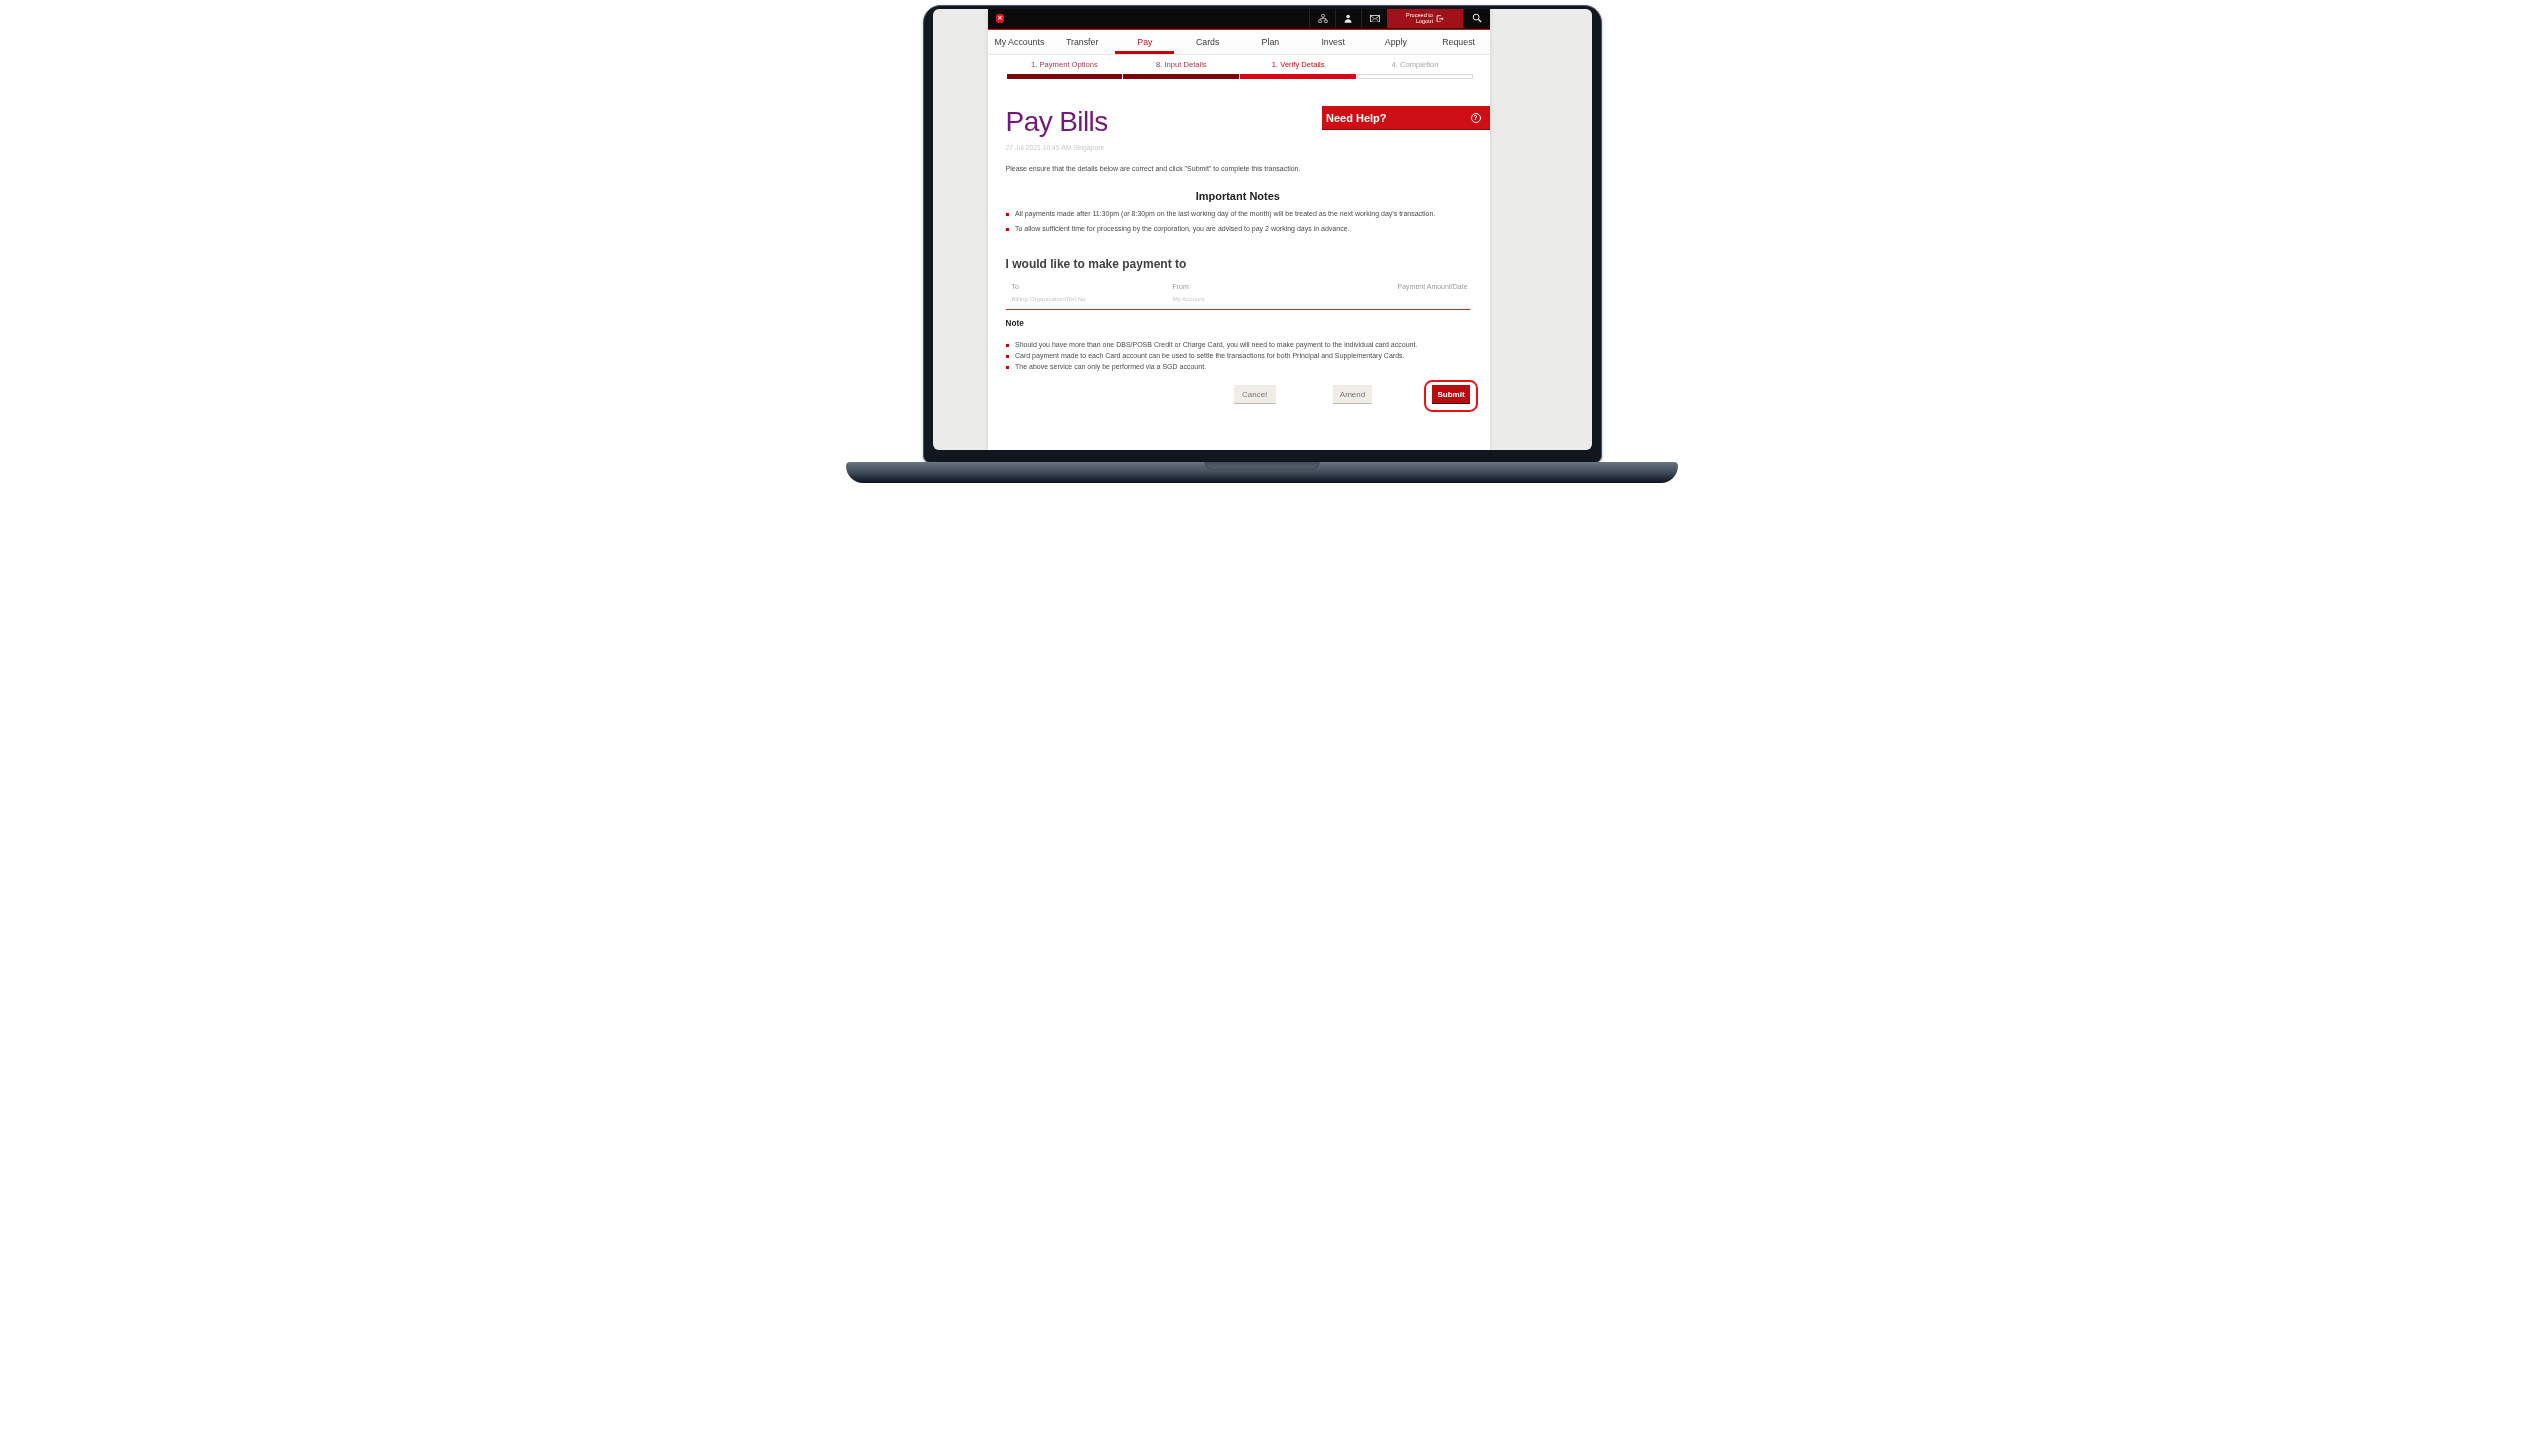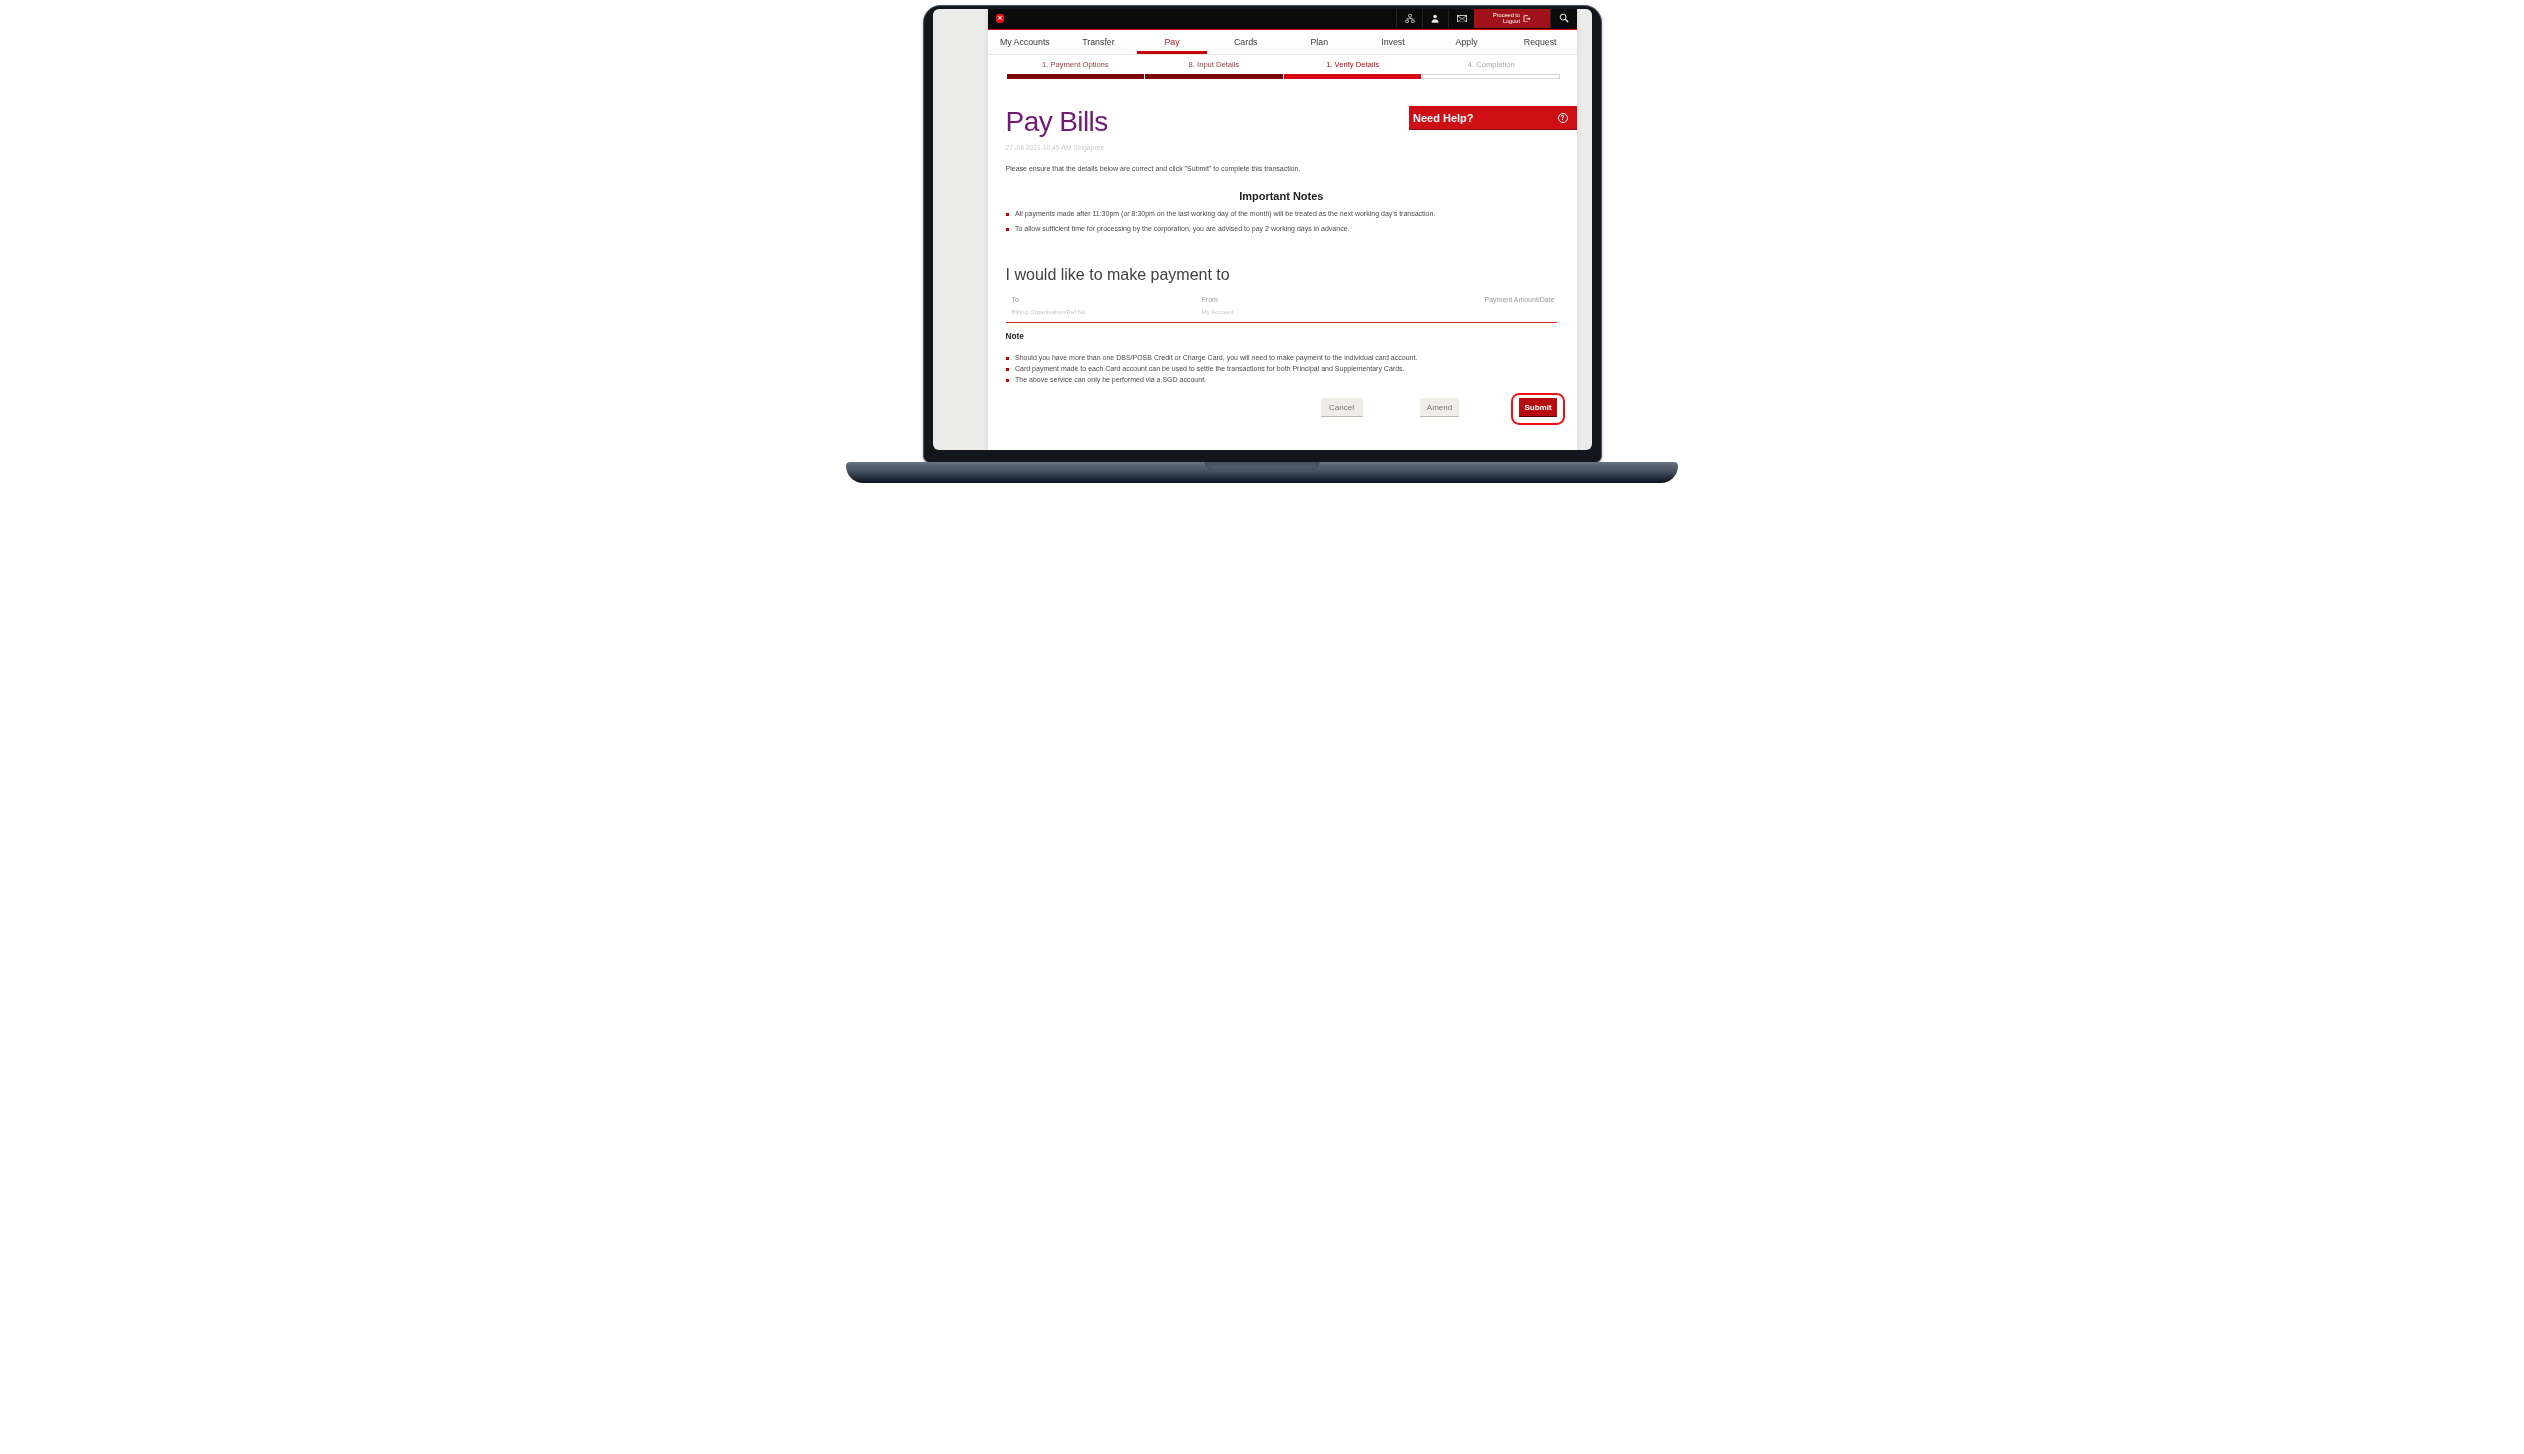--- a/index.html
+++ b/index.html
@@ -13,21 +13,21 @@
   .screen { position:absolute; left:92px; top:8.8px; width:659px; height:441px;
             background:#ebebea; border-radius:5.9px; overflow:hidden; }
   .base { position:absolute; left:4.7px; top:462px; width:832px; height:21px;
           background:linear-gradient(180deg,#6b7884 0%,#57646f 18%,#45515e 45%,#242e3b 75%,#0e141d 100%);
           border-radius:4.7px 4.7px 20px 20px; }
   .base-notch { position:absolute; left:50%; top:0; transform:translateX(-50%);
           width:115px; height:8.2px; background:linear-gradient(180deg,#424e5a,#5a6772);
           border-radius:0 0 8.2px 8.2px; box-shadow:inset 0 -1.2px 1.8px rgba(0,0,0,.3); }
 
   
-  .site { position:absolute; left:55px; top:0; width:589px; height:441px; background:#fff;
+  .site { position:absolute; left:55px; top:0; width:502px; height:441px; background:#fff;
           box-shadow:0 0 4.7px rgba(0,0,0,.10); }
 
   
   .topbar { position:relative; height:21px; background:#0b0b0b; border-bottom:1.8px solid #e10813; }
   .logo { position:absolute; left:7.6px; top:5.3px; width:8.8px; height:8.8px; background:#e8131b;
           border-radius:2.4px; color:#fff; font-size:5.9px; font-weight:bold;
           display:flex; align-items:center; justify-content:center; cursor:pointer; }
   .top-actions { position:absolute; right:0; top:0; height:19.4px; display:flex; }
   .icon-cell { width:26px; display:flex; align-items:center; justify-content:center;
                border-left:0.6px solid #242424; cursor:pointer; }
@@ -70,21 +70,21 @@
            justify-content:center; }
 
   .instruction { margin-top:14px; font-size:7px; color:#4a4a4a; }
   .imp-title { margin-top:18px; font-size:11px; font-weight:bold; color:#222;text-align:center; }
   .blist { margin-top:7.6px; list-style:none; }
   .blist li { position:relative; padding-left:9.4px; font-size:7px; color:#4a4a4a;
               line-height:8.8px; margin-bottom:6.5px; }
   .blist li::before { content:""; position:absolute; left:0.6px; top:2.9px; width:2.9px; height:2.9px;
               background:#c40006; }
 
-  .section-title { margin-top:32px; font-size:16px; font-weight:400; color:#414141; }
+  .section-title { margin-top:23px; font-size:12px; font-weight:700; color:#414141; }
 
   
   .ptable { margin-top:11.8px; }
   .pt-head { display:flex; border-bottom:1.8px solid #d8272c; padding-bottom:7px; }
   .pt-h1 { width:33.4%; padding-left:5.9px; }
   .pt-h2 { width:32.6%; padding-left:11.8px; }
   .pt-h3 { width:34%;   text-align:right; padding-right:2.4px; }
   .pt-label { font-size:7px; color:#9b9b9b; }
   .pt-sub   { font-size:6.2px; color:#c6c6c6; margin-top:5.3px; }
   .pt-row { display:flex; border-bottom:0.6px dotted #c4c4c4; min-height:37px; }

